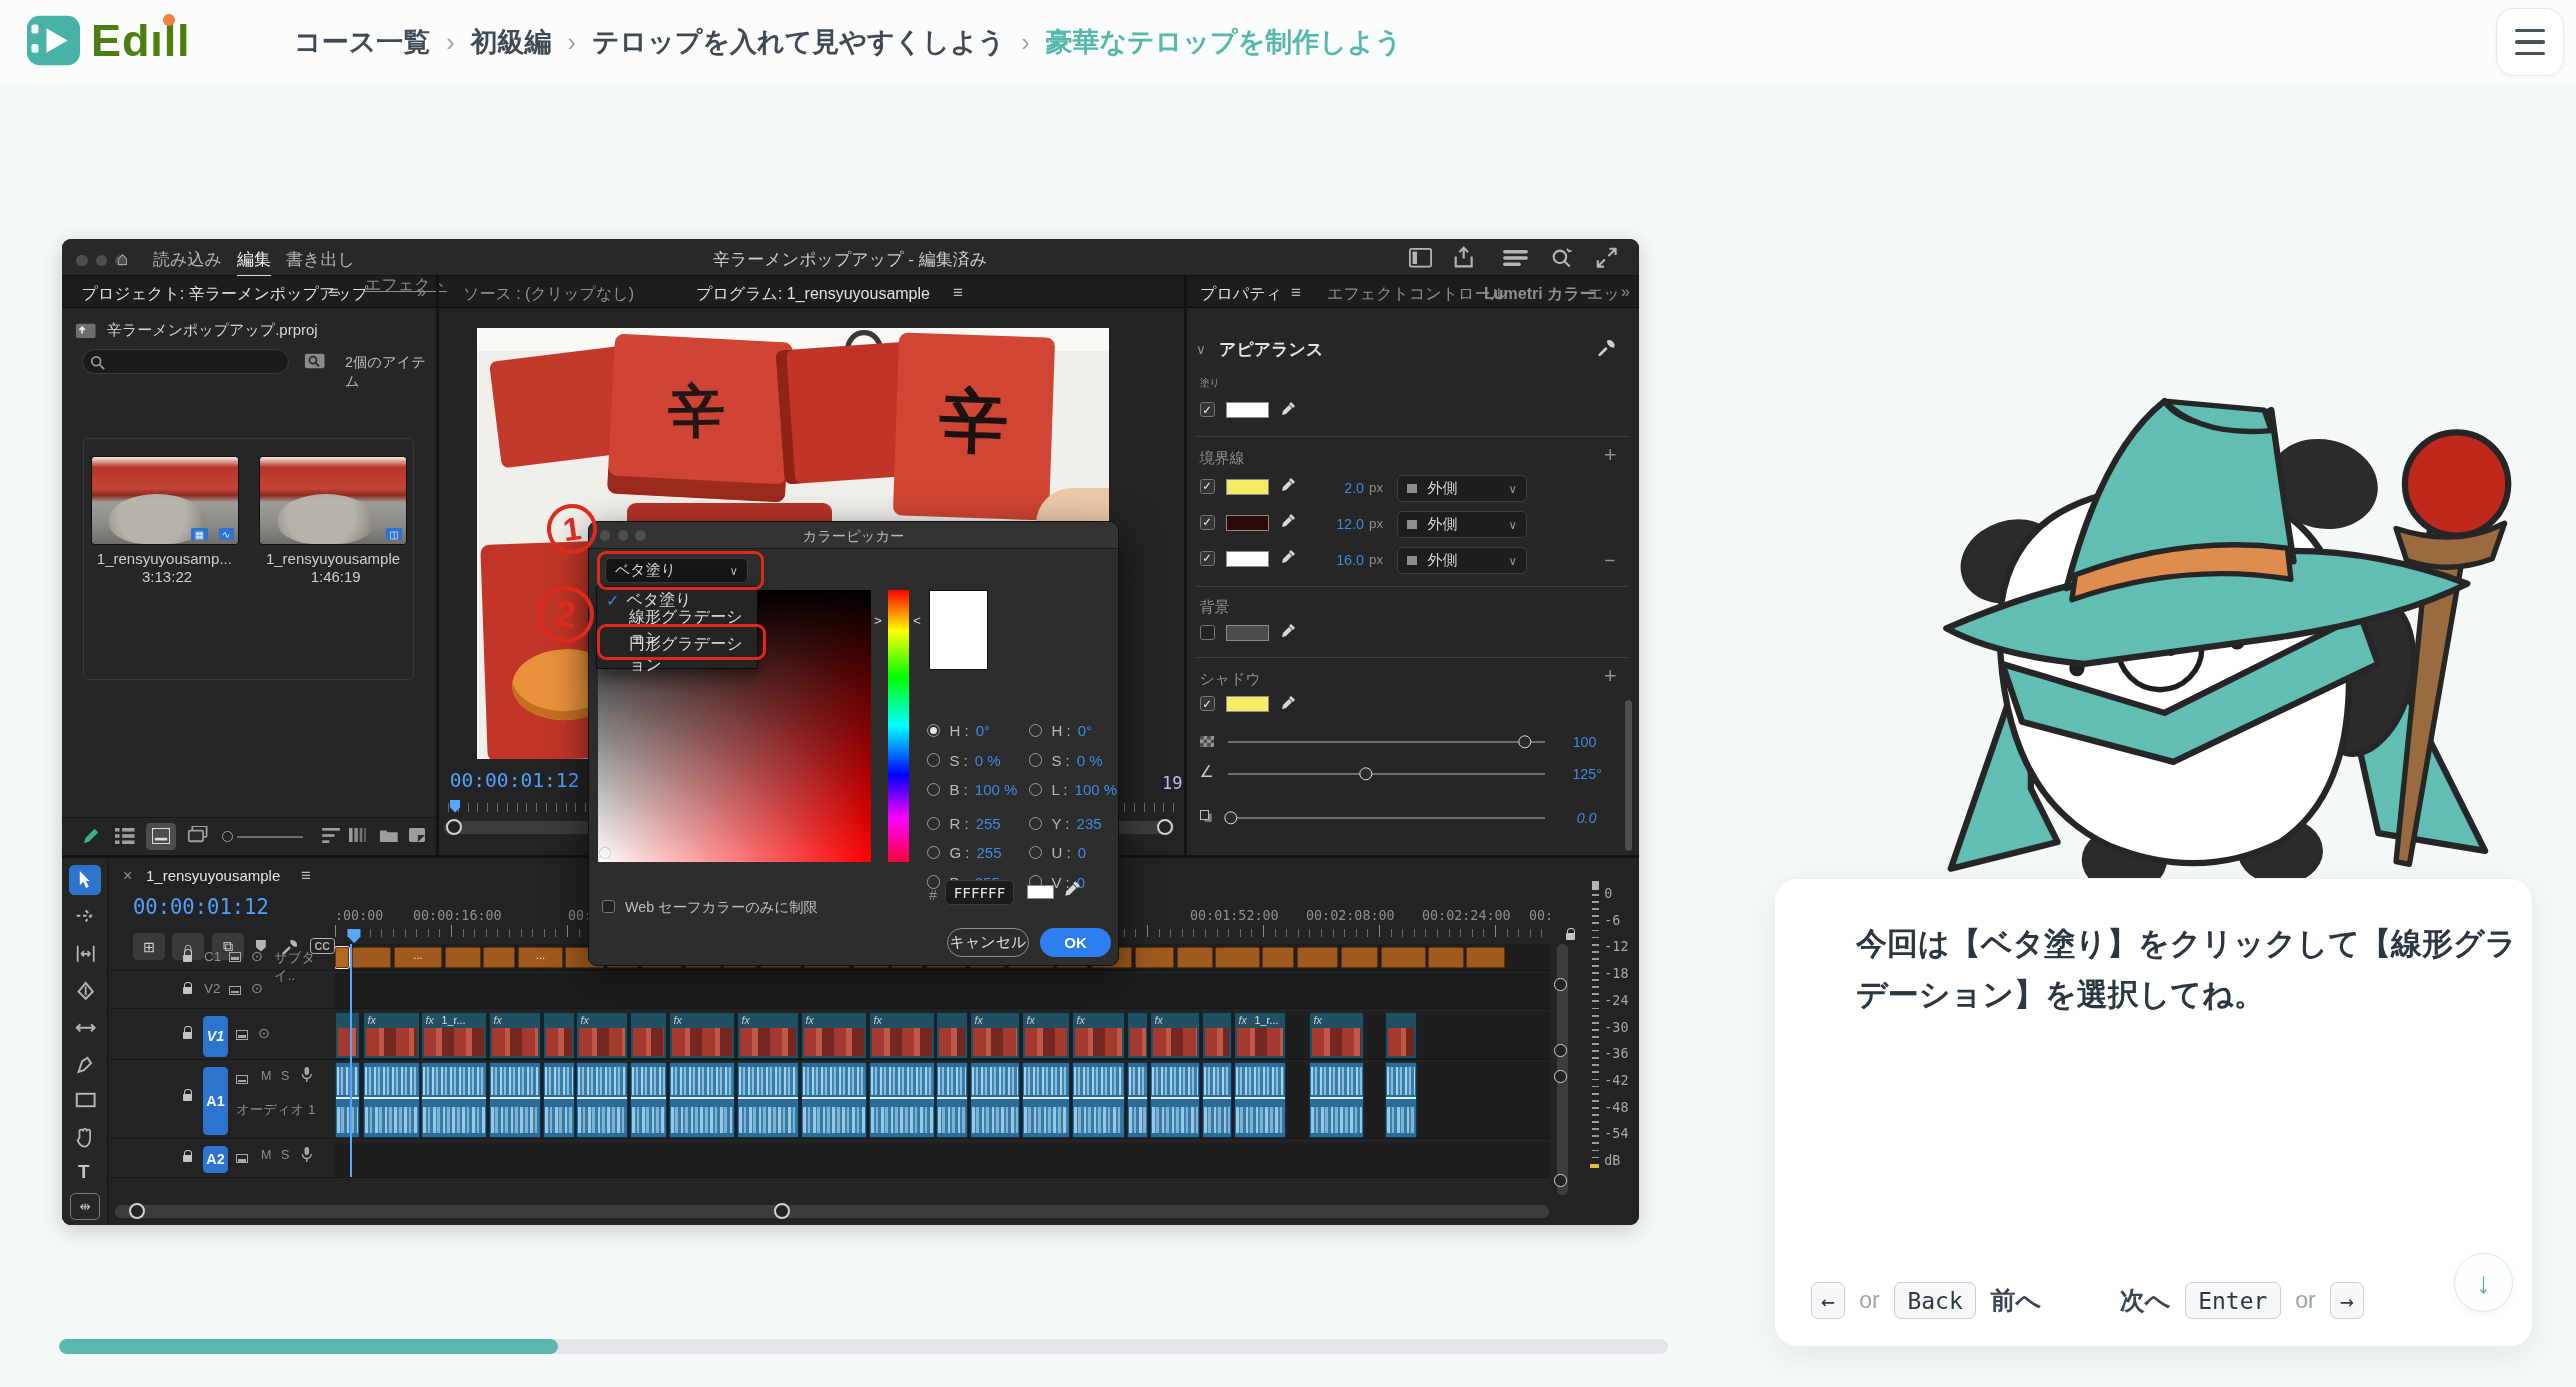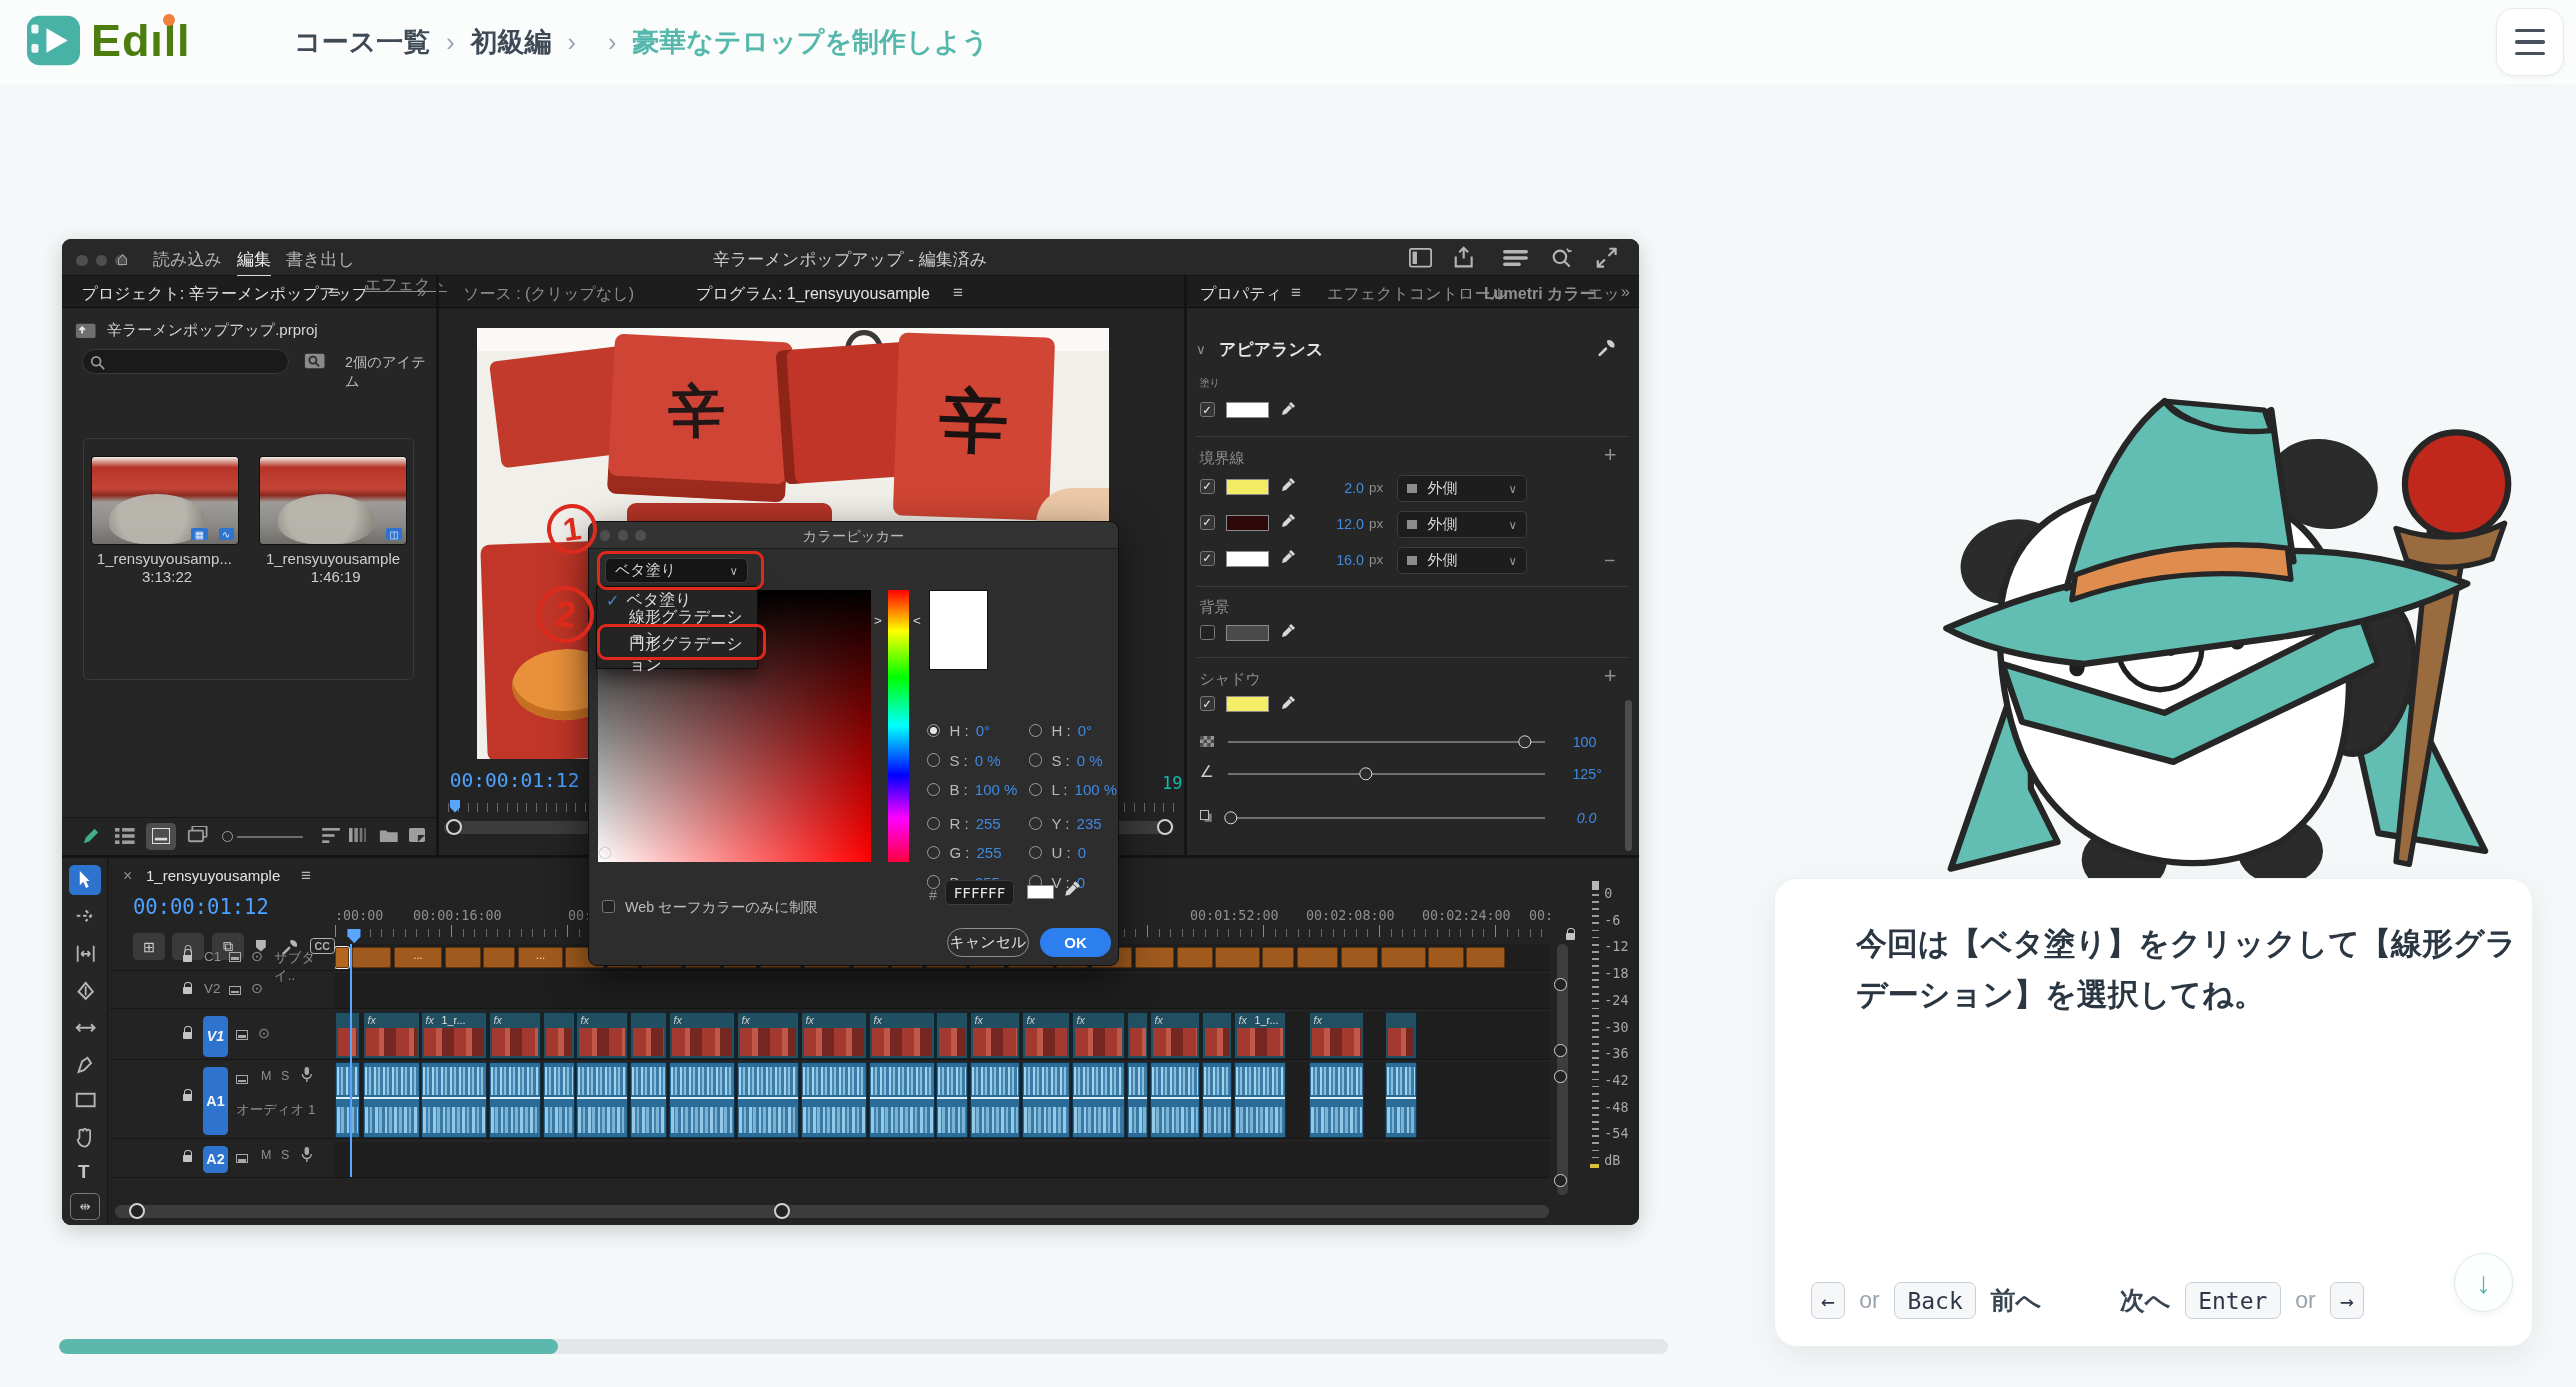--- a/index.html
+++ b/index.html
@@ -129,20 +129,21 @@
         <span class="brand-text"><span>Ed</span><span>ı</span><span>ll</span></span>
         <span class="brand-dot" style="left:72px;top:-0.9px;"></span>
       </span>
     </div>
 
     <nav class="a" style="left:294px;top:0;height:84px;display:flex;align-items:center;">
       <a class="crumb" href="#">コース一覧</a>
       <span class="crumb-sep">›</span>
       <a class="crumb" href="#">初級編</a>
       <span class="crumb-sep">›</span>
+      <a class="crumb" href="#">テロップを入れて見やすくしよう</a>
       <span class="crumb-sep">›</span>
       <a class="crumb active" href="#">豪華なテロップを制作しよう</a>
     </nav>
 
     <div class="a hamburger" style="left:2496px;top:8px;">
       <i></i>
         <i></i>
         <i></i>
     </div>
   </div>
@@ -302,21 +303,21 @@
         </div>
         <div class="a" style="left:7.1px;top:214px;width:169px;height:217px;background:#c13628;border-radius:9px;transform:rotate(-2deg);">
           <div class="a" style="left:27px;top:107px;width:107px;height:71px;background:#e8913a;border-radius:50%;box-shadow:inset 0 -9px 0 #c46f22;"></div>
         </div>
         <div class="a" style="left:150px;top:175px;width:205px;height:257px;background:#b53427;border-radius:9px;"></div>
         <div class="a" style="left:559px;top:160px;width:80px;height:276px;background:#ecc9a8;border-radius:36px 0 0 27px;"></div>
         <div class="a" style="left:499px;top:294px;width:107px;height:143px;background:#e6bd9a;border-radius:50% 40% 30% 50%;"></div>
       </div>
 
       <span class="a mono tc-blue" style="left:10.7px;top:461px;font-size:19.6px;">00:00:01:12</span>
-      <span class="a mono" style="left:723px;top:465px;font-size:17px;color:#14b8a6;">19</span>
+      <span class="a mono" style="left:723px;top:465px;font-size:17px;color:#c4b5fd;">19</span>
       <div class="a" style="left:9px;top:495px;width:727px;height:9px;background:repeating-linear-gradient(90deg,#6a6a6a 0 0.9px,transparent 0.9px 9.8px);"></div>
       <div class="a" style="left:10.7px;top:492px;width:10.7px;height:12.5px;background:#58a6ff;clip-path:polygon(0 0,100% 0,100% 55%,50% 100%,0 55%);"></div>
       <div class="a" style="left:5.3px;top:513px;width:730px;height:12.5px;background:#3c3c3c;border-radius:6.2px;">
         <span style="position:absolute;left:1.8px;top:-1.8px;width:16px;height:16px;border:2.7px solid #d2d2d2;border-radius:50%;background:#232323;display:inline-block;"></span>
         <span style="position:absolute;right:1.8px;top:-1.8px;width:16px;height:16px;border:2.7px solid #d2d2d2;border-radius:50%;background:#232323;display:inline-block;"></span>
       </div>
     </div>
 
     <div class="a" style="left:1125px;top:69px;width:452px;height:547px;background:#262626;">
       <span class="a dim" style="left:9px;top:34px;font-size:13.4px;">∨</span>

